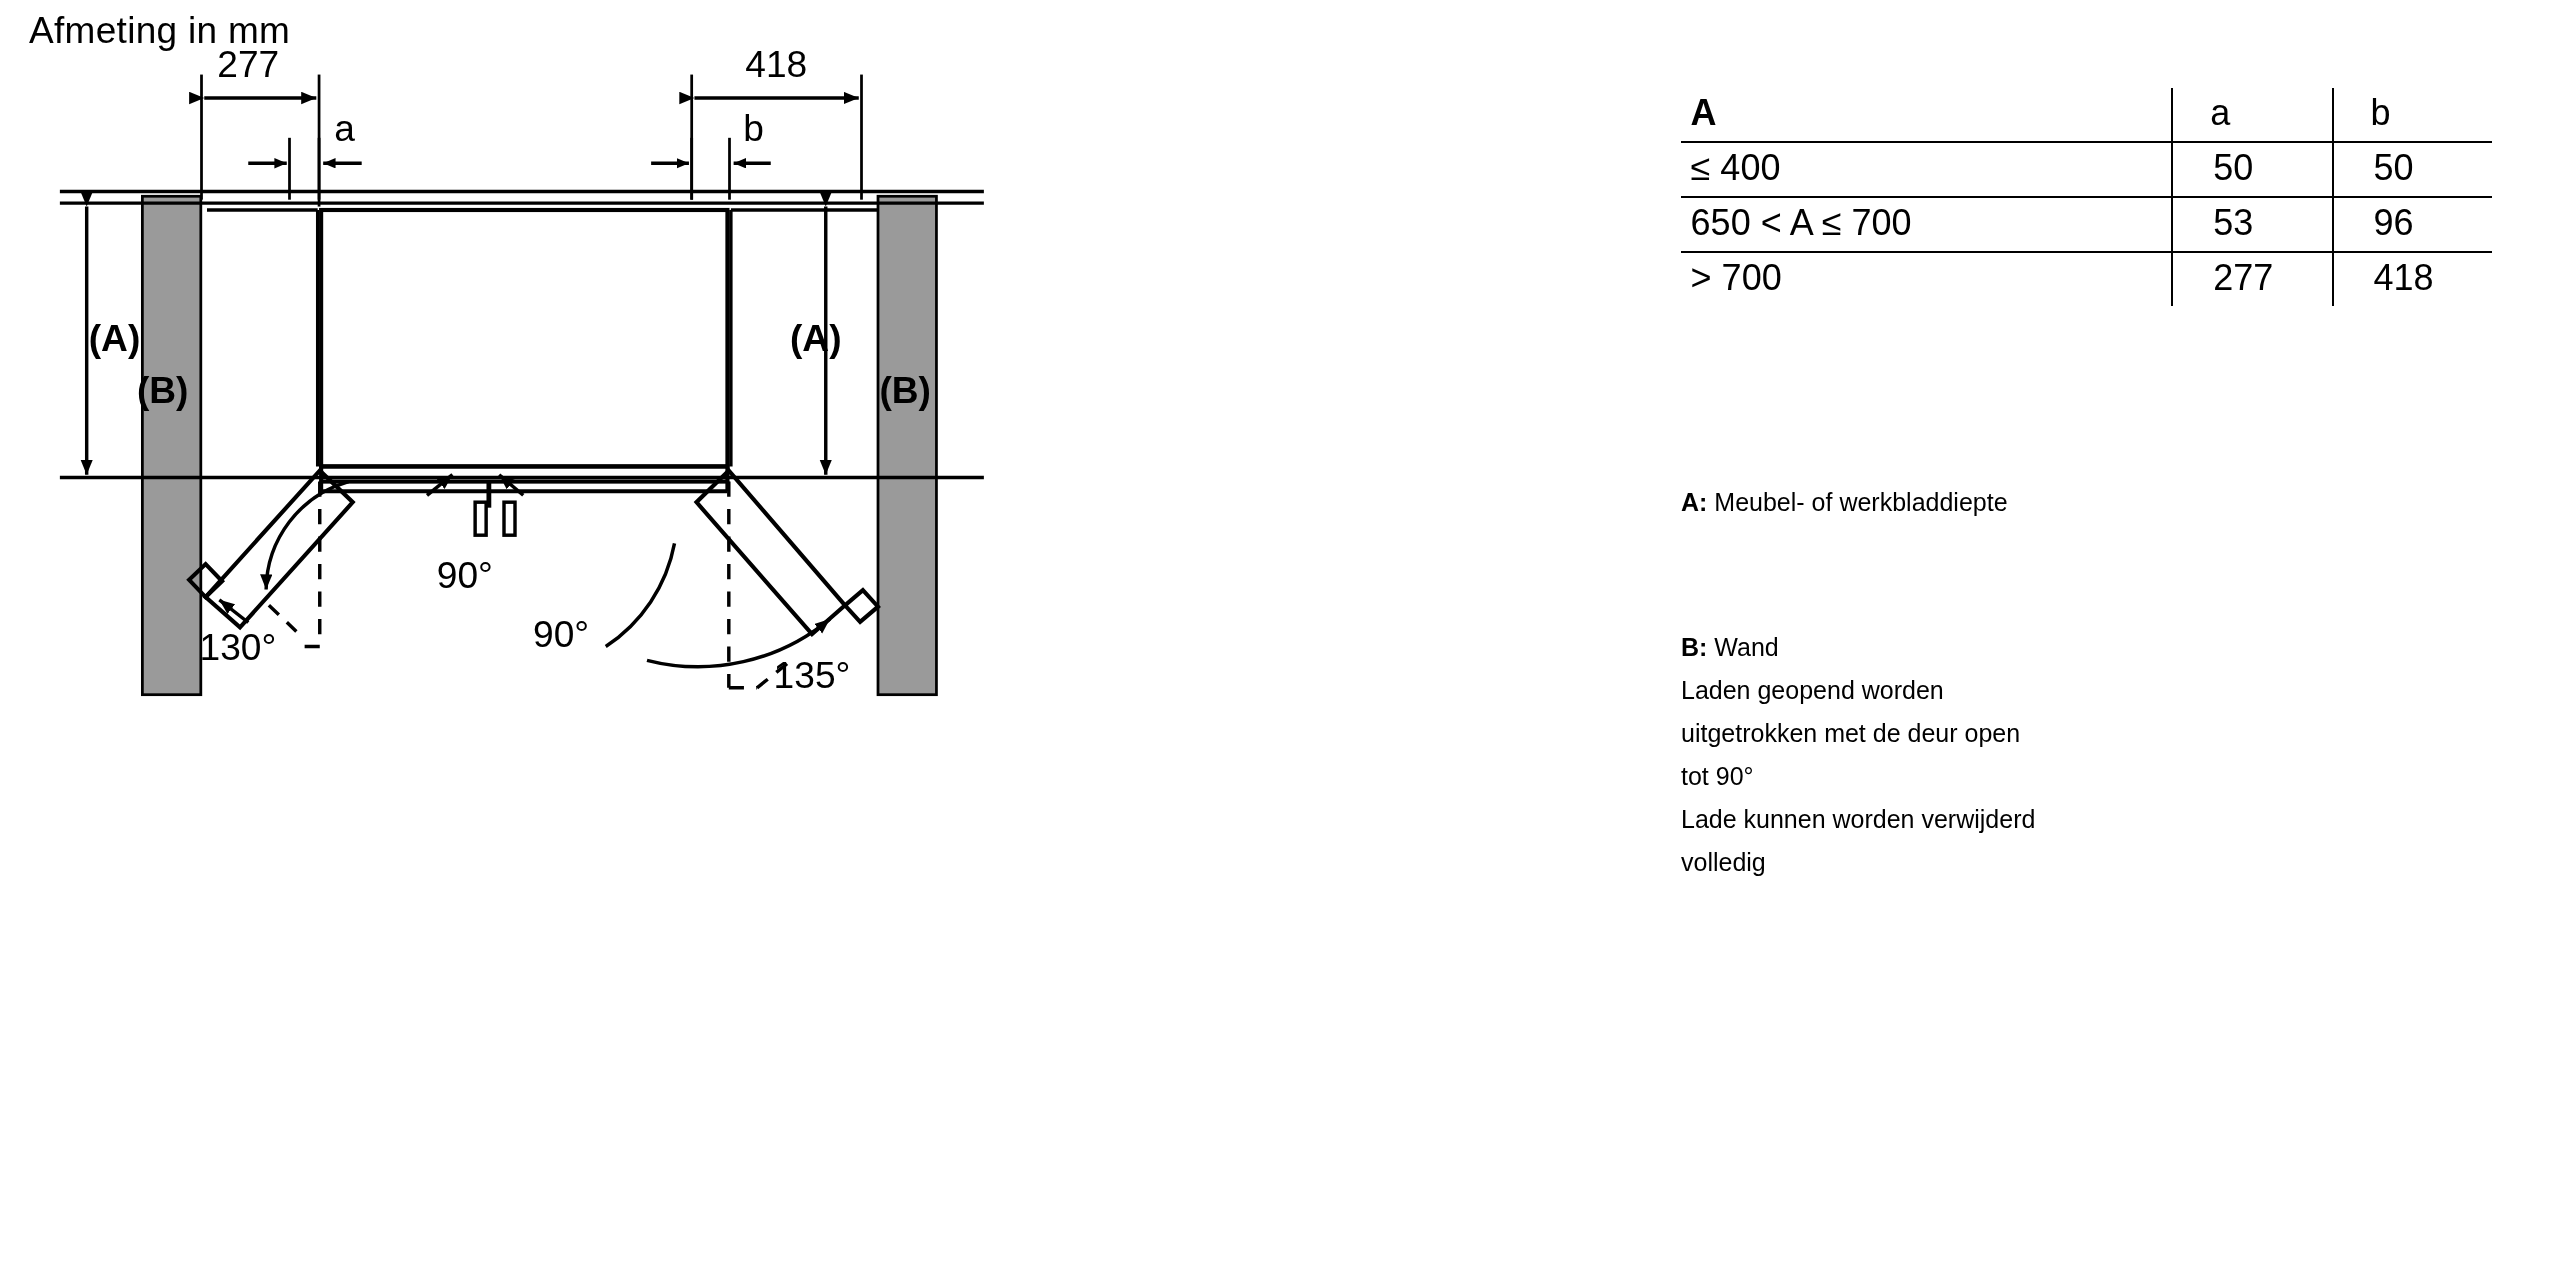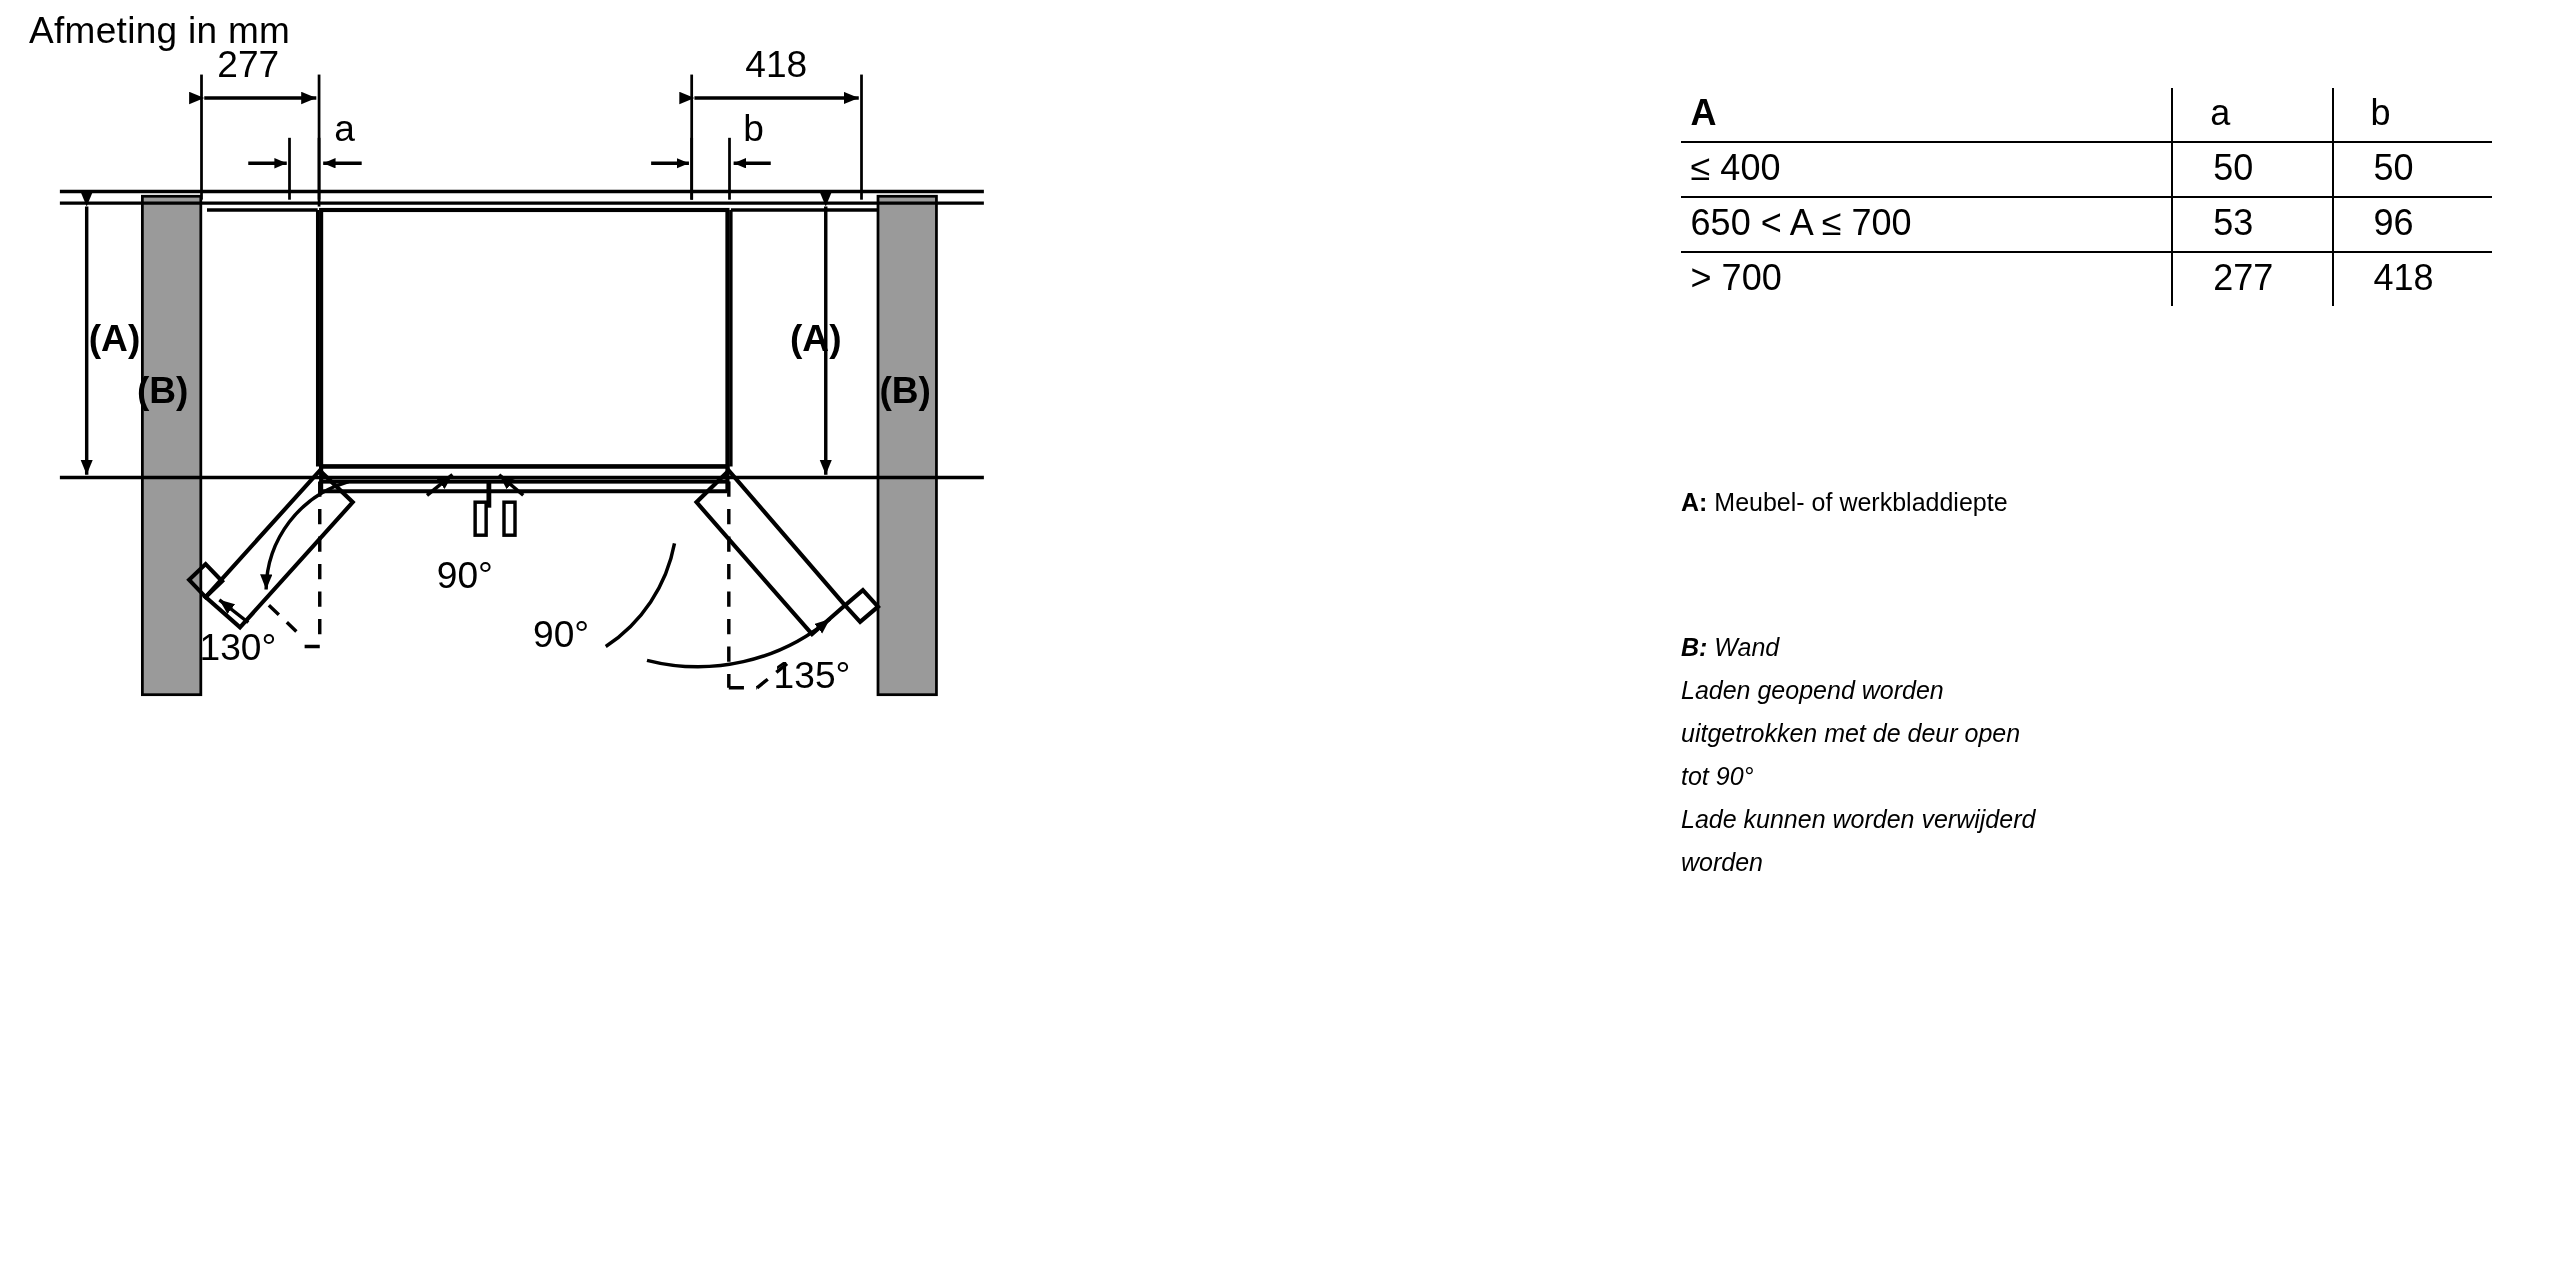--- a/index.html
+++ b/index.html
@@ -80,21 +80,21 @@
   table.spec th.hdr-small { padding-left: 37px; }
 
   .note {
     position: absolute;
     font-size: 25px;
     line-height: 43px;
     width: 894px;
   }
   .note b { font-weight: bold; }
   #note-a { left: 17px; top: 481px; }
-  #note-b { left: 17px; top: 626px; font-style: italic; }
+  #note-b { left: 17px; top: 626px; }
 </style>
 </head>
 <body>
 
 <div class="page">
 
   <div class="drawing">
 
     <div class="title">Afmeting in mm</div>
 
@@ -234,18 +234,18 @@
     </div>
 
     <div class="note" id="note-b">
       <div>
         <b>B:</b><span> Wand</span>
       </div>
       <div>Laden geopend worden</div>
       <div>uitgetrokken met de deur open</div>
       <div>tot 90°</div>
       <div>Lade kunnen worden verwijderd</div>
-      <div>worden</div>
+      <div>volledig</div>
     </div>
 
   </div>
 </div>
 
 
 </body></html>

